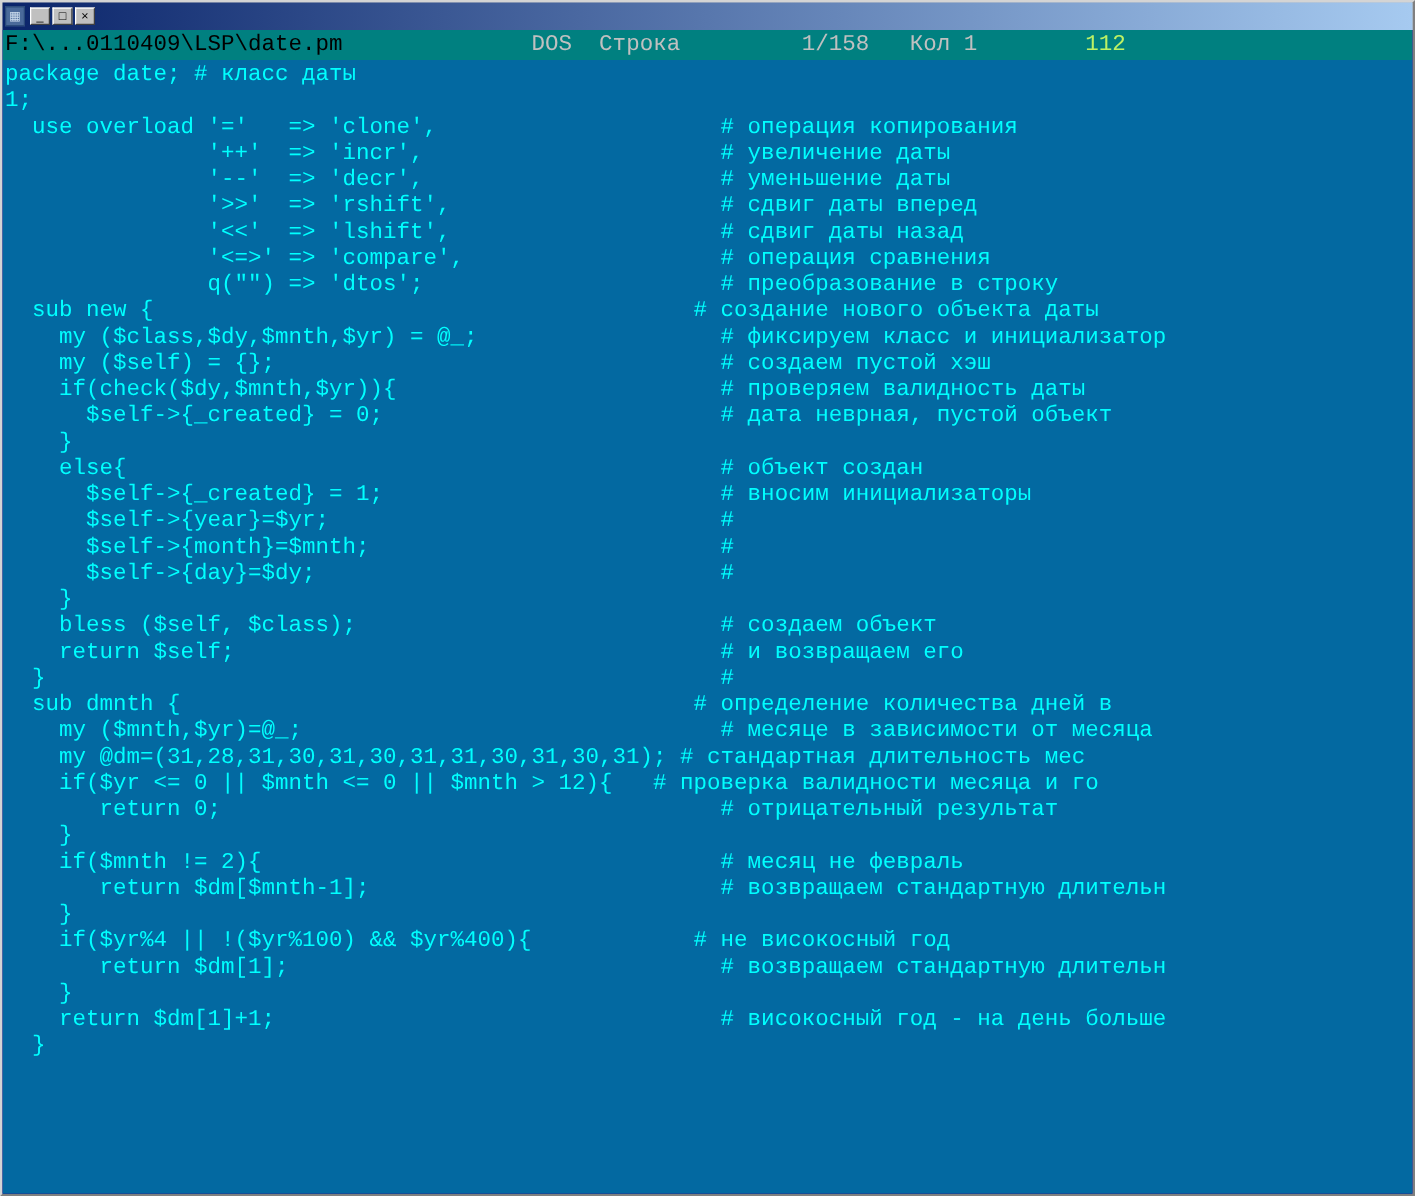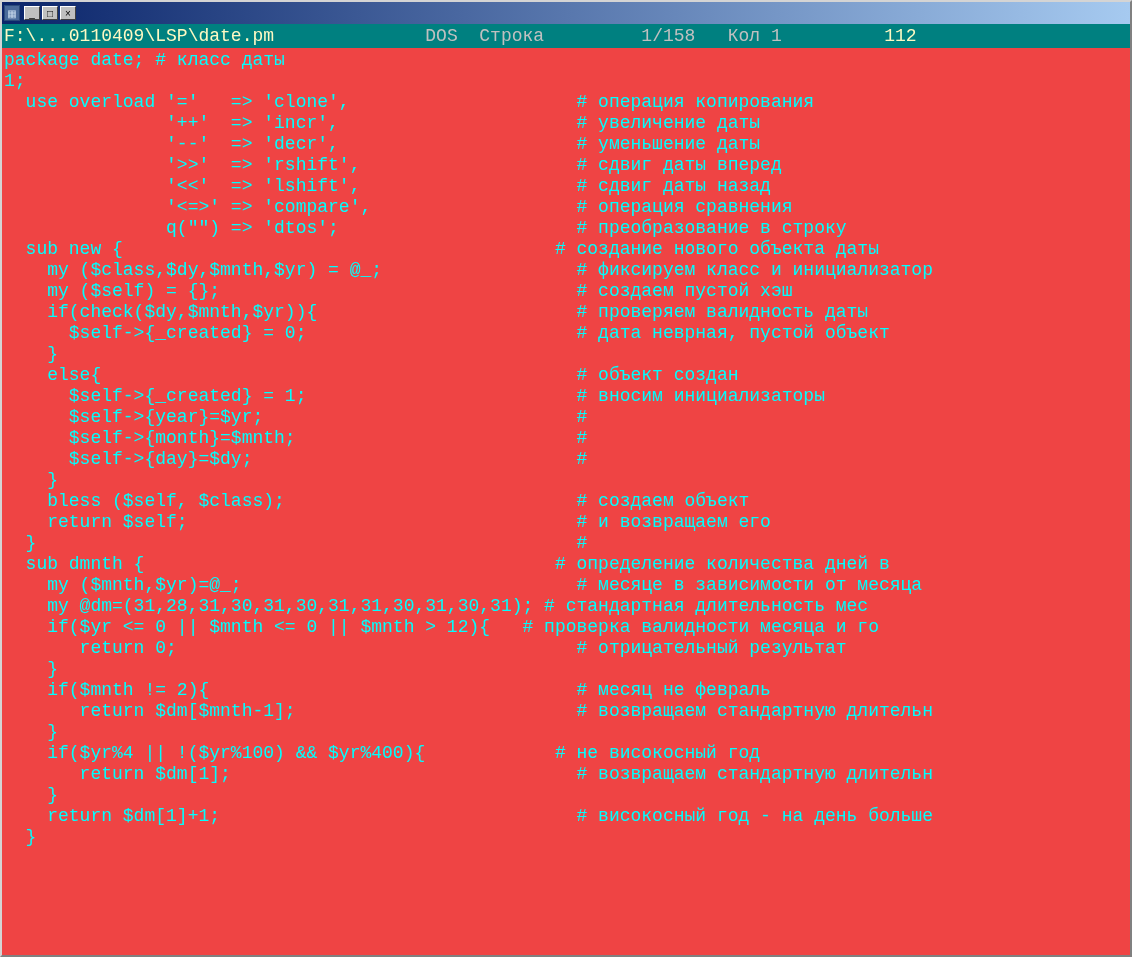--- a/index.html
+++ b/index.html
@@ -81,29 +81,28 @@
       background: #008080;
       color: #c0c0c0;
       font-family: 'Consolas', 'Courier New', monospace;
       font-size: 18px;
       height: 24px;
       line-height: 24px;
       white-space: pre;
       padding-left: 2px;
     }
     .statusbar .path {
-      color: #fef9c3;
+      color: #000000;
     }
     .statusbar .col-num {
-      color: #fef9c3;
-      margin-left: 16px;
+      color: #bef264;
     }
     .editor {
       flex: 1;
-      background: #ef4444;
+      background: #0369a1;
       color: #00ffff;
       font-family: 'Consolas', 'Courier New', monospace;
       font-size: 18px;
       line-height: 21px;
       white-space: pre;
       padding: 2px;
       overflow: hidden;
     }
     .editor .line {
       display: block;

